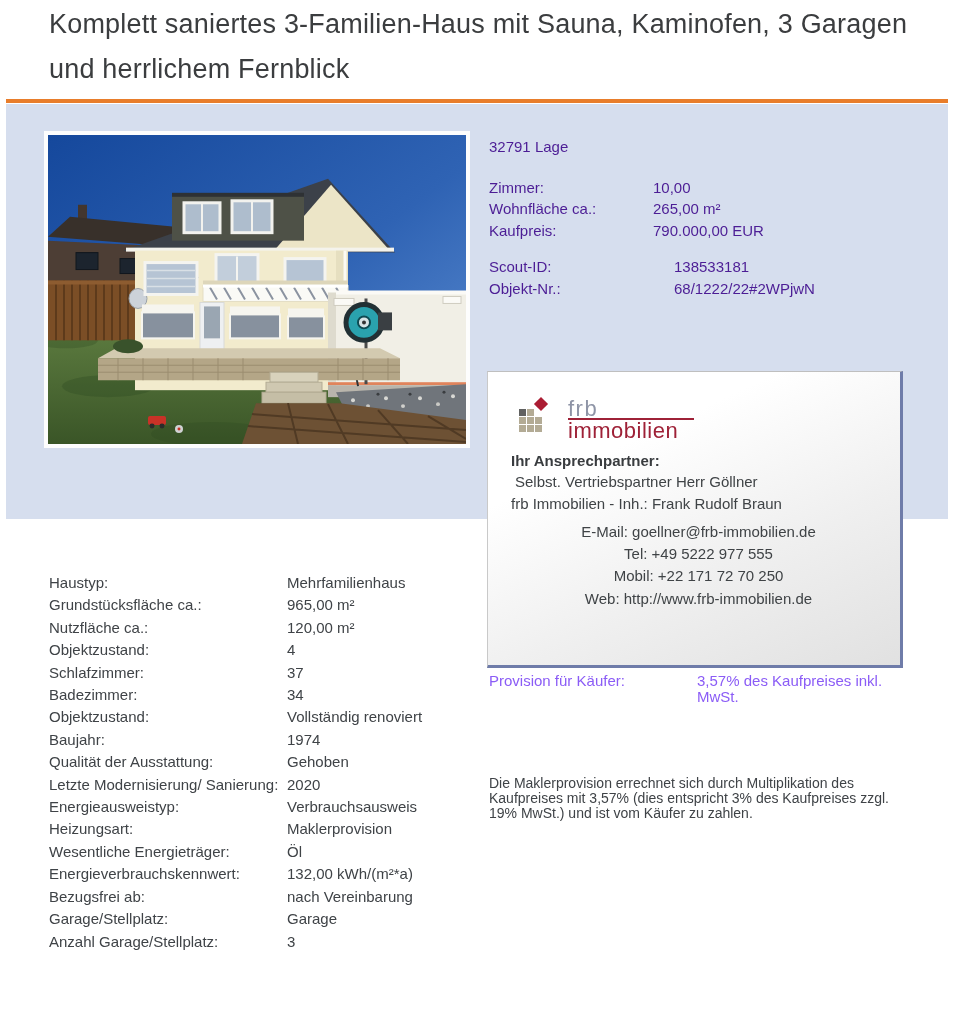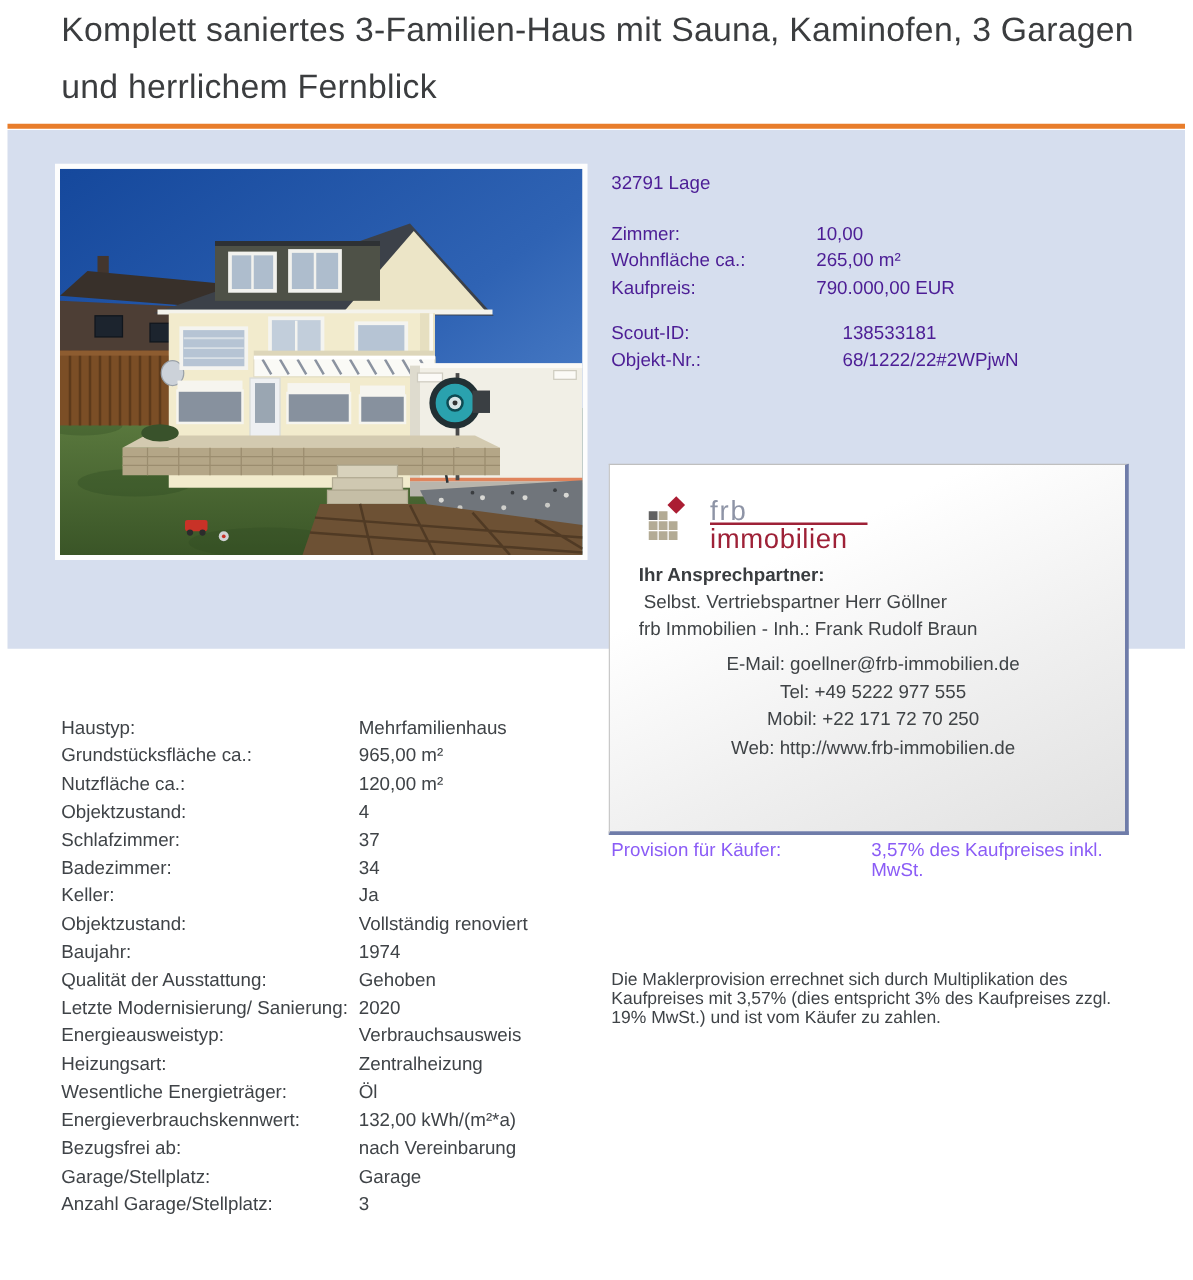--- a/index.html
+++ b/index.html
@@ -266,27 +266,26 @@
     </div>
   </div>
 
   <div class="details">
       <div class="detail-row"><span class="dlabel">Haustyp:</span><span>Mehrfamilienhaus</span></div>
       <div class="detail-row"><span class="dlabel">Grundstücksfläche ca.:</span><span>965,00 m²</span></div>
       <div class="detail-row"><span class="dlabel">Nutzfläche ca.:</span><span>120,00 m²</span></div>
       <div class="detail-row"><span class="dlabel">Objektzustand:</span><span>4</span></div>
       <div class="detail-row"><span class="dlabel">Schlafzimmer:</span><span>37</span></div>
       <div class="detail-row"><span class="dlabel">Badezimmer:</span><span>34</span></div>
-      <div class="detail-row"><span class="dlabel">Keller:</span><span>Ja</span></div>
       <div class="detail-row"><span class="dlabel">Objektzustand:</span><span>Vollständig renoviert</span></div>
       <div class="detail-row"><span class="dlabel">Baujahr:</span><span>1974</span></div>
       <div class="detail-row"><span class="dlabel">Qualität der Ausstattung:</span><span>Gehoben</span></div>
       <div class="detail-row"><span class="dlabel">Letzte Modernisierung/ Sanierung:</span><span>2020</span></div>
       <div class="detail-row"><span class="dlabel">Energieausweistyp:</span><span>Verbrauchsausweis</span></div>
-      <div class="detail-row"><span class="dlabel">Heizungsart:</span><span>Zentralheizung</span></div>
+      <div class="detail-row"><span class="dlabel">Heizungsart:</span><span>Maklerprovision</span></div>
       <div class="detail-row"><span class="dlabel">Wesentliche Energieträger:</span><span>Öl</span></div>
       <div class="detail-row"><span class="dlabel">Energieverbrauchskennwert:</span><span>132,00 kWh/(m²*a)</span></div>
       <div class="detail-row"><span class="dlabel">Bezugsfrei ab:</span><span>nach Vereinbarung</span></div>
       <div class="detail-row"><span class="dlabel">Garage/Stellplatz:</span><span>Garage</span></div>
       <div class="detail-row"><span class="dlabel">Anzahl Garage/Stellplatz:</span><span>3</span></div>
     </div>
 
   <div class="commission">
     <span class="clabel">Provision für Käufer:</span><span class="cvalue">3,57% des Kaufpreises inkl. MwSt.</span>
   </div>

